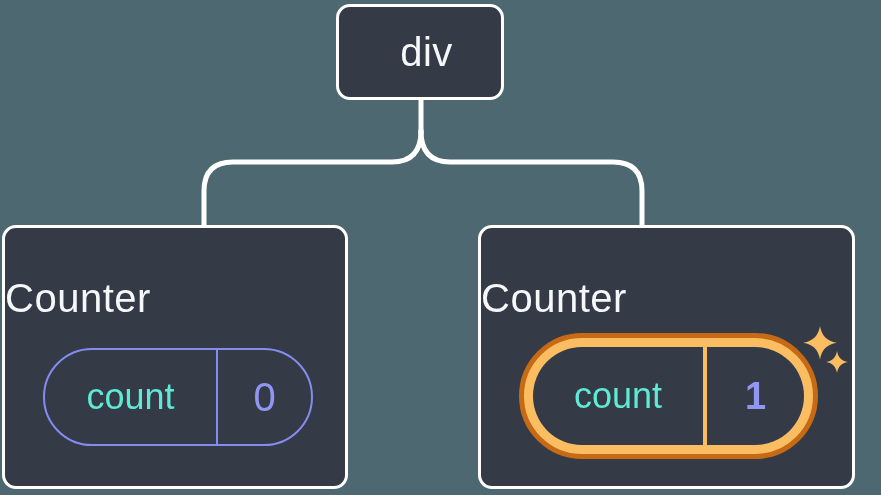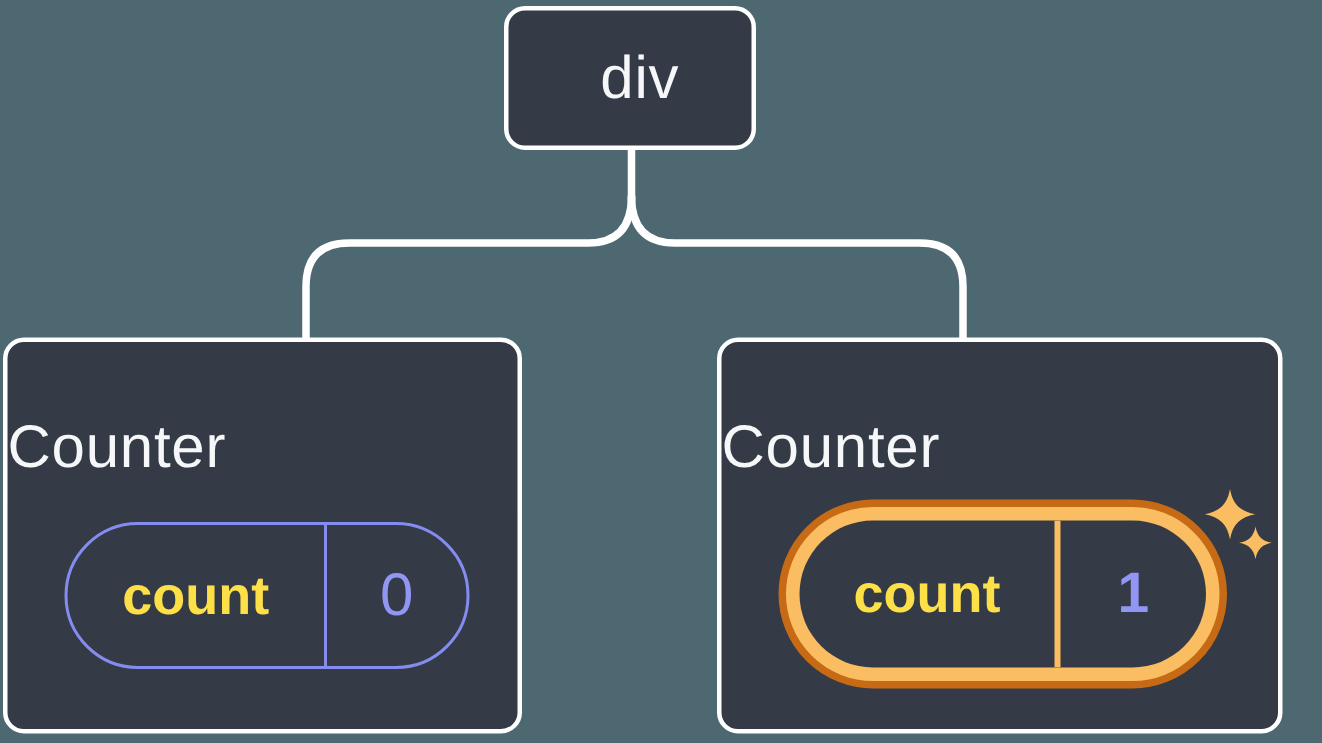--- a/index.html
+++ b/index.html
@@ -89,23 +89,23 @@
   .state-pill-hl-inner .state-key-cell {
     width: 174px;
     border-right: 4px solid #FABD62;
     display: flex; align-items: center; justify-content: center;
   }
   .state-pill-hl-inner .state-value-cell {
     flex: 1;
     display: flex; align-items: center; justify-content: center;
   }
   .state-key {
-    color: #fde047;
+    color: #5eead4;
     font-size: 36px;
-    font-weight: 700;
+    font-weight: 400;
   }
   .state-value {
     color: #9096F2;
     font-size: 40px;
     font-weight: 400;
   }
   .state-value.bold {
     font-size: 38px;
     font-weight: 700;
   }

